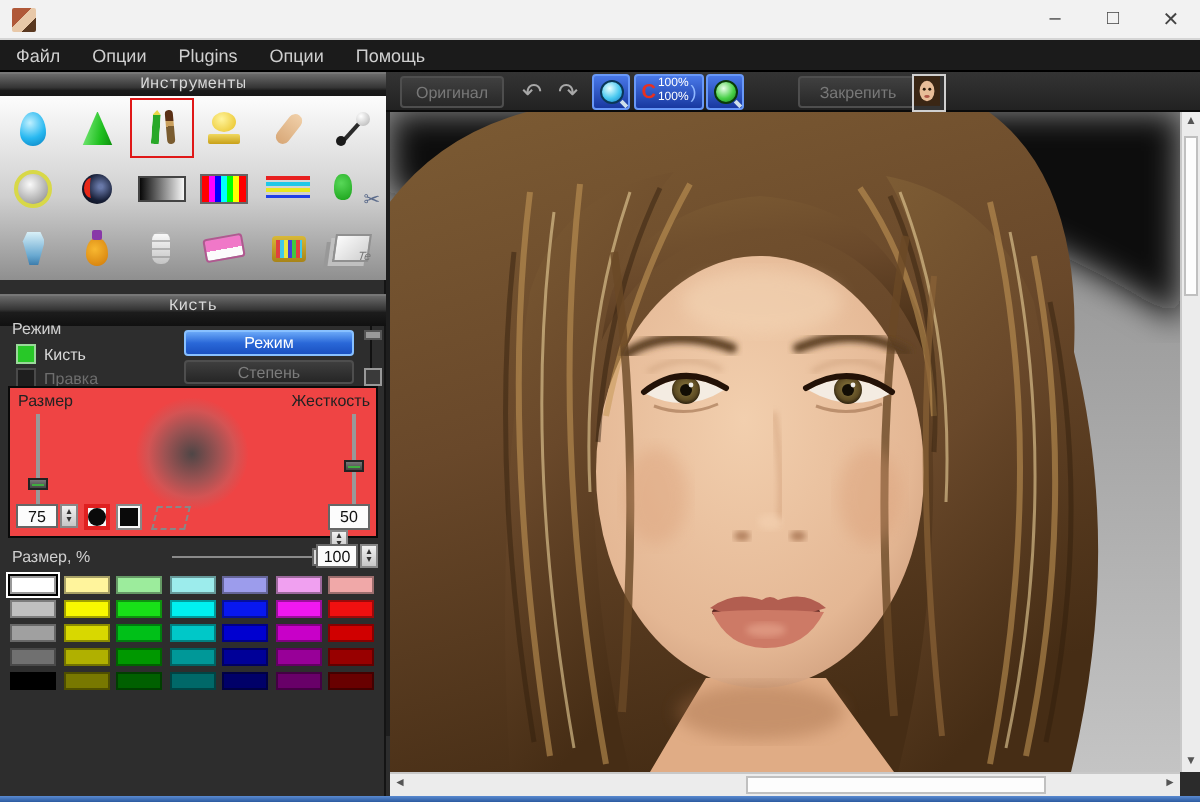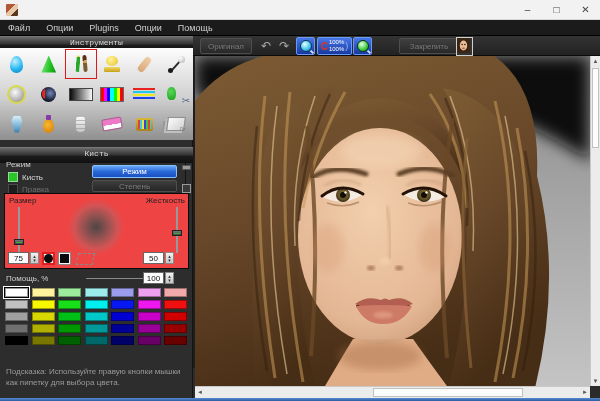--- a/index.html
+++ b/index.html
@@ -121,37 +121,37 @@
   .vhandle::after{content:"";position:absolute;left:1px;top:2px;right:1px;height:1px;background:#3fae3f;}
   .brush-dot{position:absolute;left:63px;top:5px;width:56px;height:56px;border-radius:50%;
     background:radial-gradient(circle,rgba(70,70,70,.95) 0%,rgba(95,95,95,.55) 35%,rgba(130,130,130,.25) 55%,transparent 72%);}
   .pv-bottom{position:absolute;left:0;bottom:2px;width:100%;height:14px;}
   .spin{position:absolute;display:flex;height:12px;}
   .spin-val{width:21px;background:#fcfcfc;border:1px solid #666;font-size:8px;color:#111;
     text-align:center;line-height:11px;box-sizing:border-box;}
   .spin-arrows{width:9px;margin-left:1px;background:linear-gradient(#f2f2f2,#c6c6c6);border:1px solid #888;
     box-sizing:border-box;display:flex;flex-direction:column;align-items:center;justify-content:center;}
   .spin-arrows span{font-size:5px;line-height:4px;color:#333;}
-  #size-spin{left:3px;} #hardness-spin{right:14px;}
+  #size-spin{left:3px;} #hardness-spin{right:3px;flex-direction:column;}
   .shape-btn{position:absolute;top:0;width:13px;height:13px;background:#f8f8f8;border:1px solid #888;
     box-sizing:border-box;display:flex;align-items:center;justify-content:center;}
   .shape-btn.selp{border-color:#e02020;box-shadow:inset 0 0 0 1px #e02020;}
   #shape-circle{left:37px;} #shape-square{left:53px;}
   .dot-circle{width:9px;height:9px;border-radius:50%;background:#0a0a0a;}
   .dot-square{width:9px;height:9px;background:#0a0a0a;}
   .dash-shape{position:absolute;left:72px;top:1px;width:15px;height:10px;border:1px dashed #888;
     transform:skewX(-14deg);}
   
   .degree-row{position:absolute;left:0;top:234px;width:193px;height:16px;}
   .deg-label{position:absolute;left:6px;top:4px;font-size:8px;color:#cfcfcf;}
   .hslider{position:absolute;left:86px;top:3px;width:74px;height:10px;}
   .hslider::before{content:"";position:absolute;left:0;top:5px;width:74px;height:1px;background:#8a8a8a;}
   .hhandle{position:absolute;right:0;top:1px;width:4px;height:9px;background:#d8d8d8;border:1px solid #666;
     box-sizing:border-box;}
-  #opacity-spin{right:19px;top:2px;}
+  #opacity-spin{right:4px;top:2px;}
   
   .palette{position:absolute;left:5px;top:252px;width:183px;height:60px;display:grid;
     grid-template-columns:repeat(7,23px);grid-template-rows:repeat(5,9px);gap:3px 3.5px;}
   .swatch{width:23px;height:9px;box-shadow:inset 0 0 0 1px rgba(0,0,0,.35);}
   .swatch.sel{box-shadow:0 0 0 1px #000,0 0 0 2px #fff,inset 0 0 0 1px #999;}
   .default-colors{position:absolute;left:4px;top:314px;width:185px;height:13px;border:1px solid #7ab0ff;
     border-radius:2px;background:linear-gradient(#6aa8f8,#2a68d8 50%,#1a50c0);color:#fff;font-size:8px;
     line-height:10px;font-family:inherit;padding:0;}
   .hint{position:absolute;left:6px;top:330px;width:181px;font-size:8px;line-height:11px;color:#9a9a9a;}
   
@@ -335,21 +335,21 @@
           <div class="spin-val">50</div>
           <div class="spin-arrows">
             <span>▴</span>
             <span>▾</span>
           </div>
         </div>
       </div>
     </div>
 
     <div class="degree-row">
-      <div class="deg-label">Помощь, %</div>
+      <div class="deg-label">Размер, %</div>
       <div class="hslider">
         <div class="hhandle"></div>
       </div>
       <div class="spin" id="opacity-spin">
         <div class="spin-val">100</div>
         <div class="spin-arrows">
           <span>▴</span>
           <span>▾</span>
         </div>
       </div>
@@ -385,21 +385,20 @@
         <div class="swatch" style="background: rgb(152, 0, 152);"></div>
         <div class="swatch" style="background: rgb(152, 0, 0);"></div>
         <div class="swatch" style="background: rgb(0, 0, 0);"></div>
         <div class="swatch" style="background: rgb(120, 120, 0);"></div>
         <div class="swatch" style="background: rgb(0, 96, 0);"></div>
         <div class="swatch" style="background: rgb(0, 104, 104);"></div>
         <div class="swatch" style="background: rgb(0, 0, 104);"></div>
         <div class="swatch" style="background: rgb(104, 0, 104);"></div>
         <div class="swatch" style="background: rgb(104, 0, 0);"></div>
       </div>
-    <div class="hint">Подсказка: Используйте правую кнопки мышки как пипетку для выбора цвета.</div>
   </div>
 
   <div class="rightarea">
     <div class="toolbar">
       <button class="tb-btn" id="btn-original">Оригинал</button>
       <div class="tb-arrow" id="btn-undo">↶</div>
       <div class="tb-arrow" id="btn-redo">↷</div>
       <div class="zoom-btn" id="btn-zoom-out">
         <div class="mag cyan"></div>
       </div>

